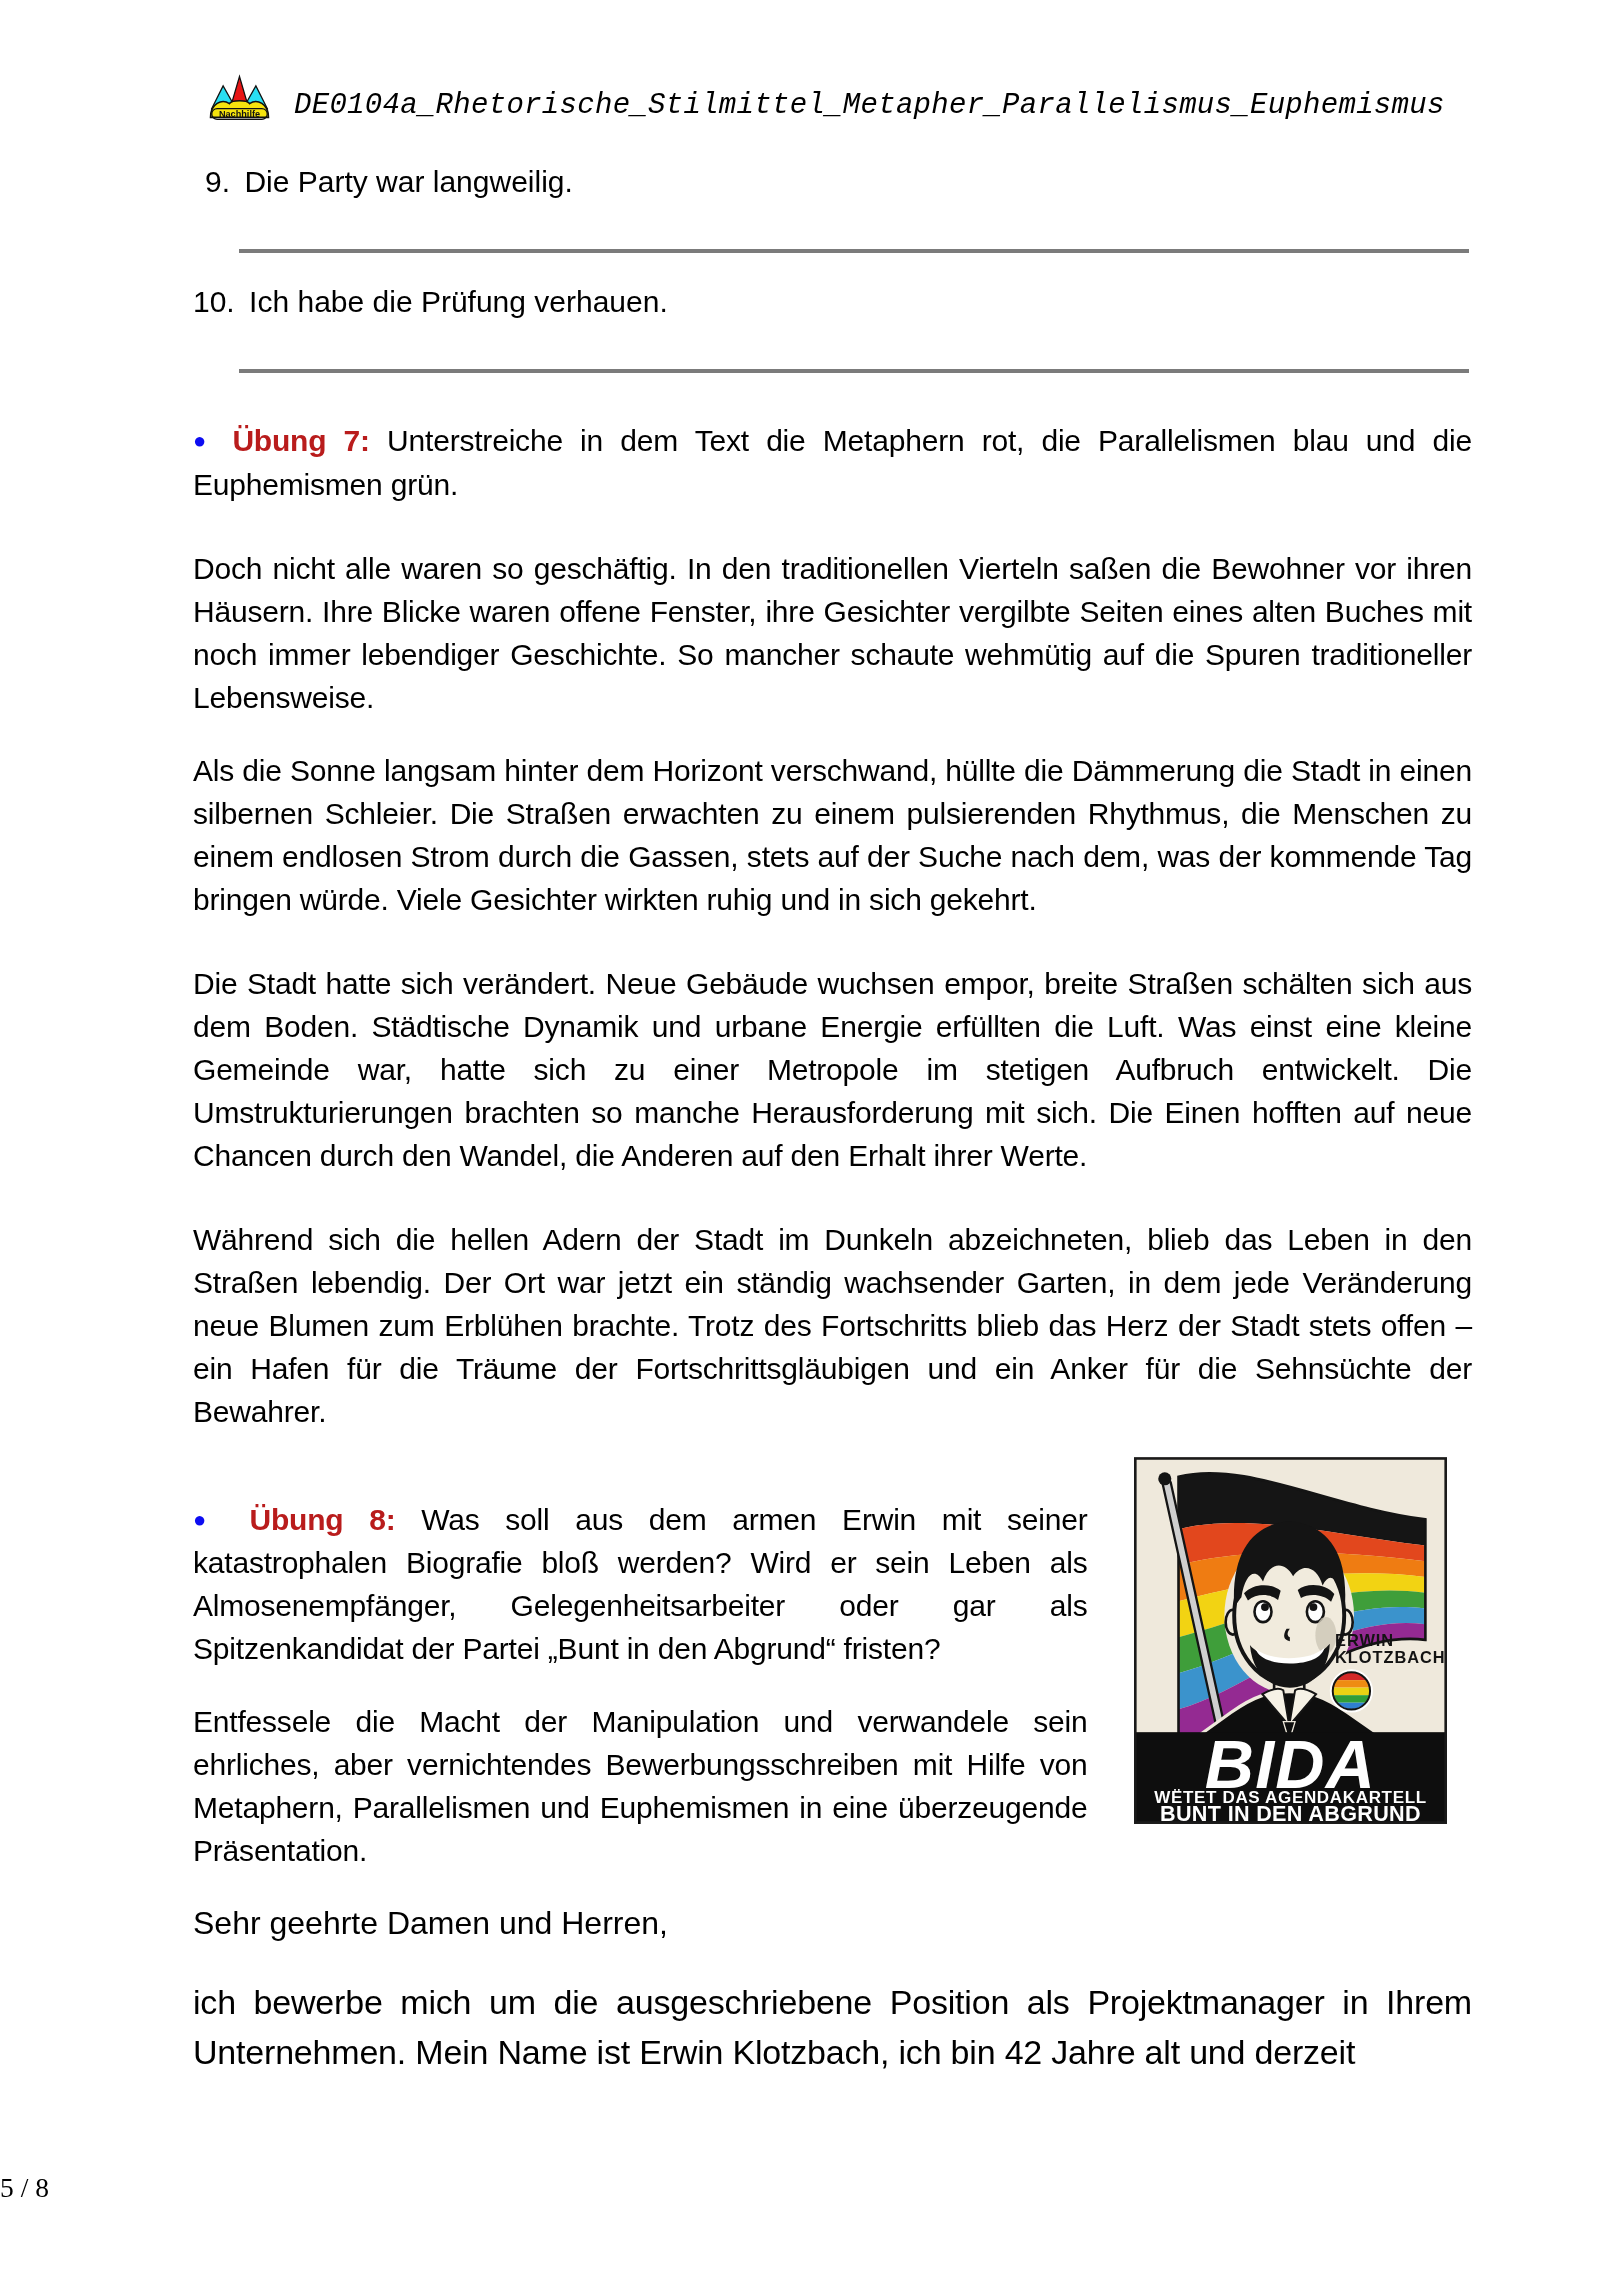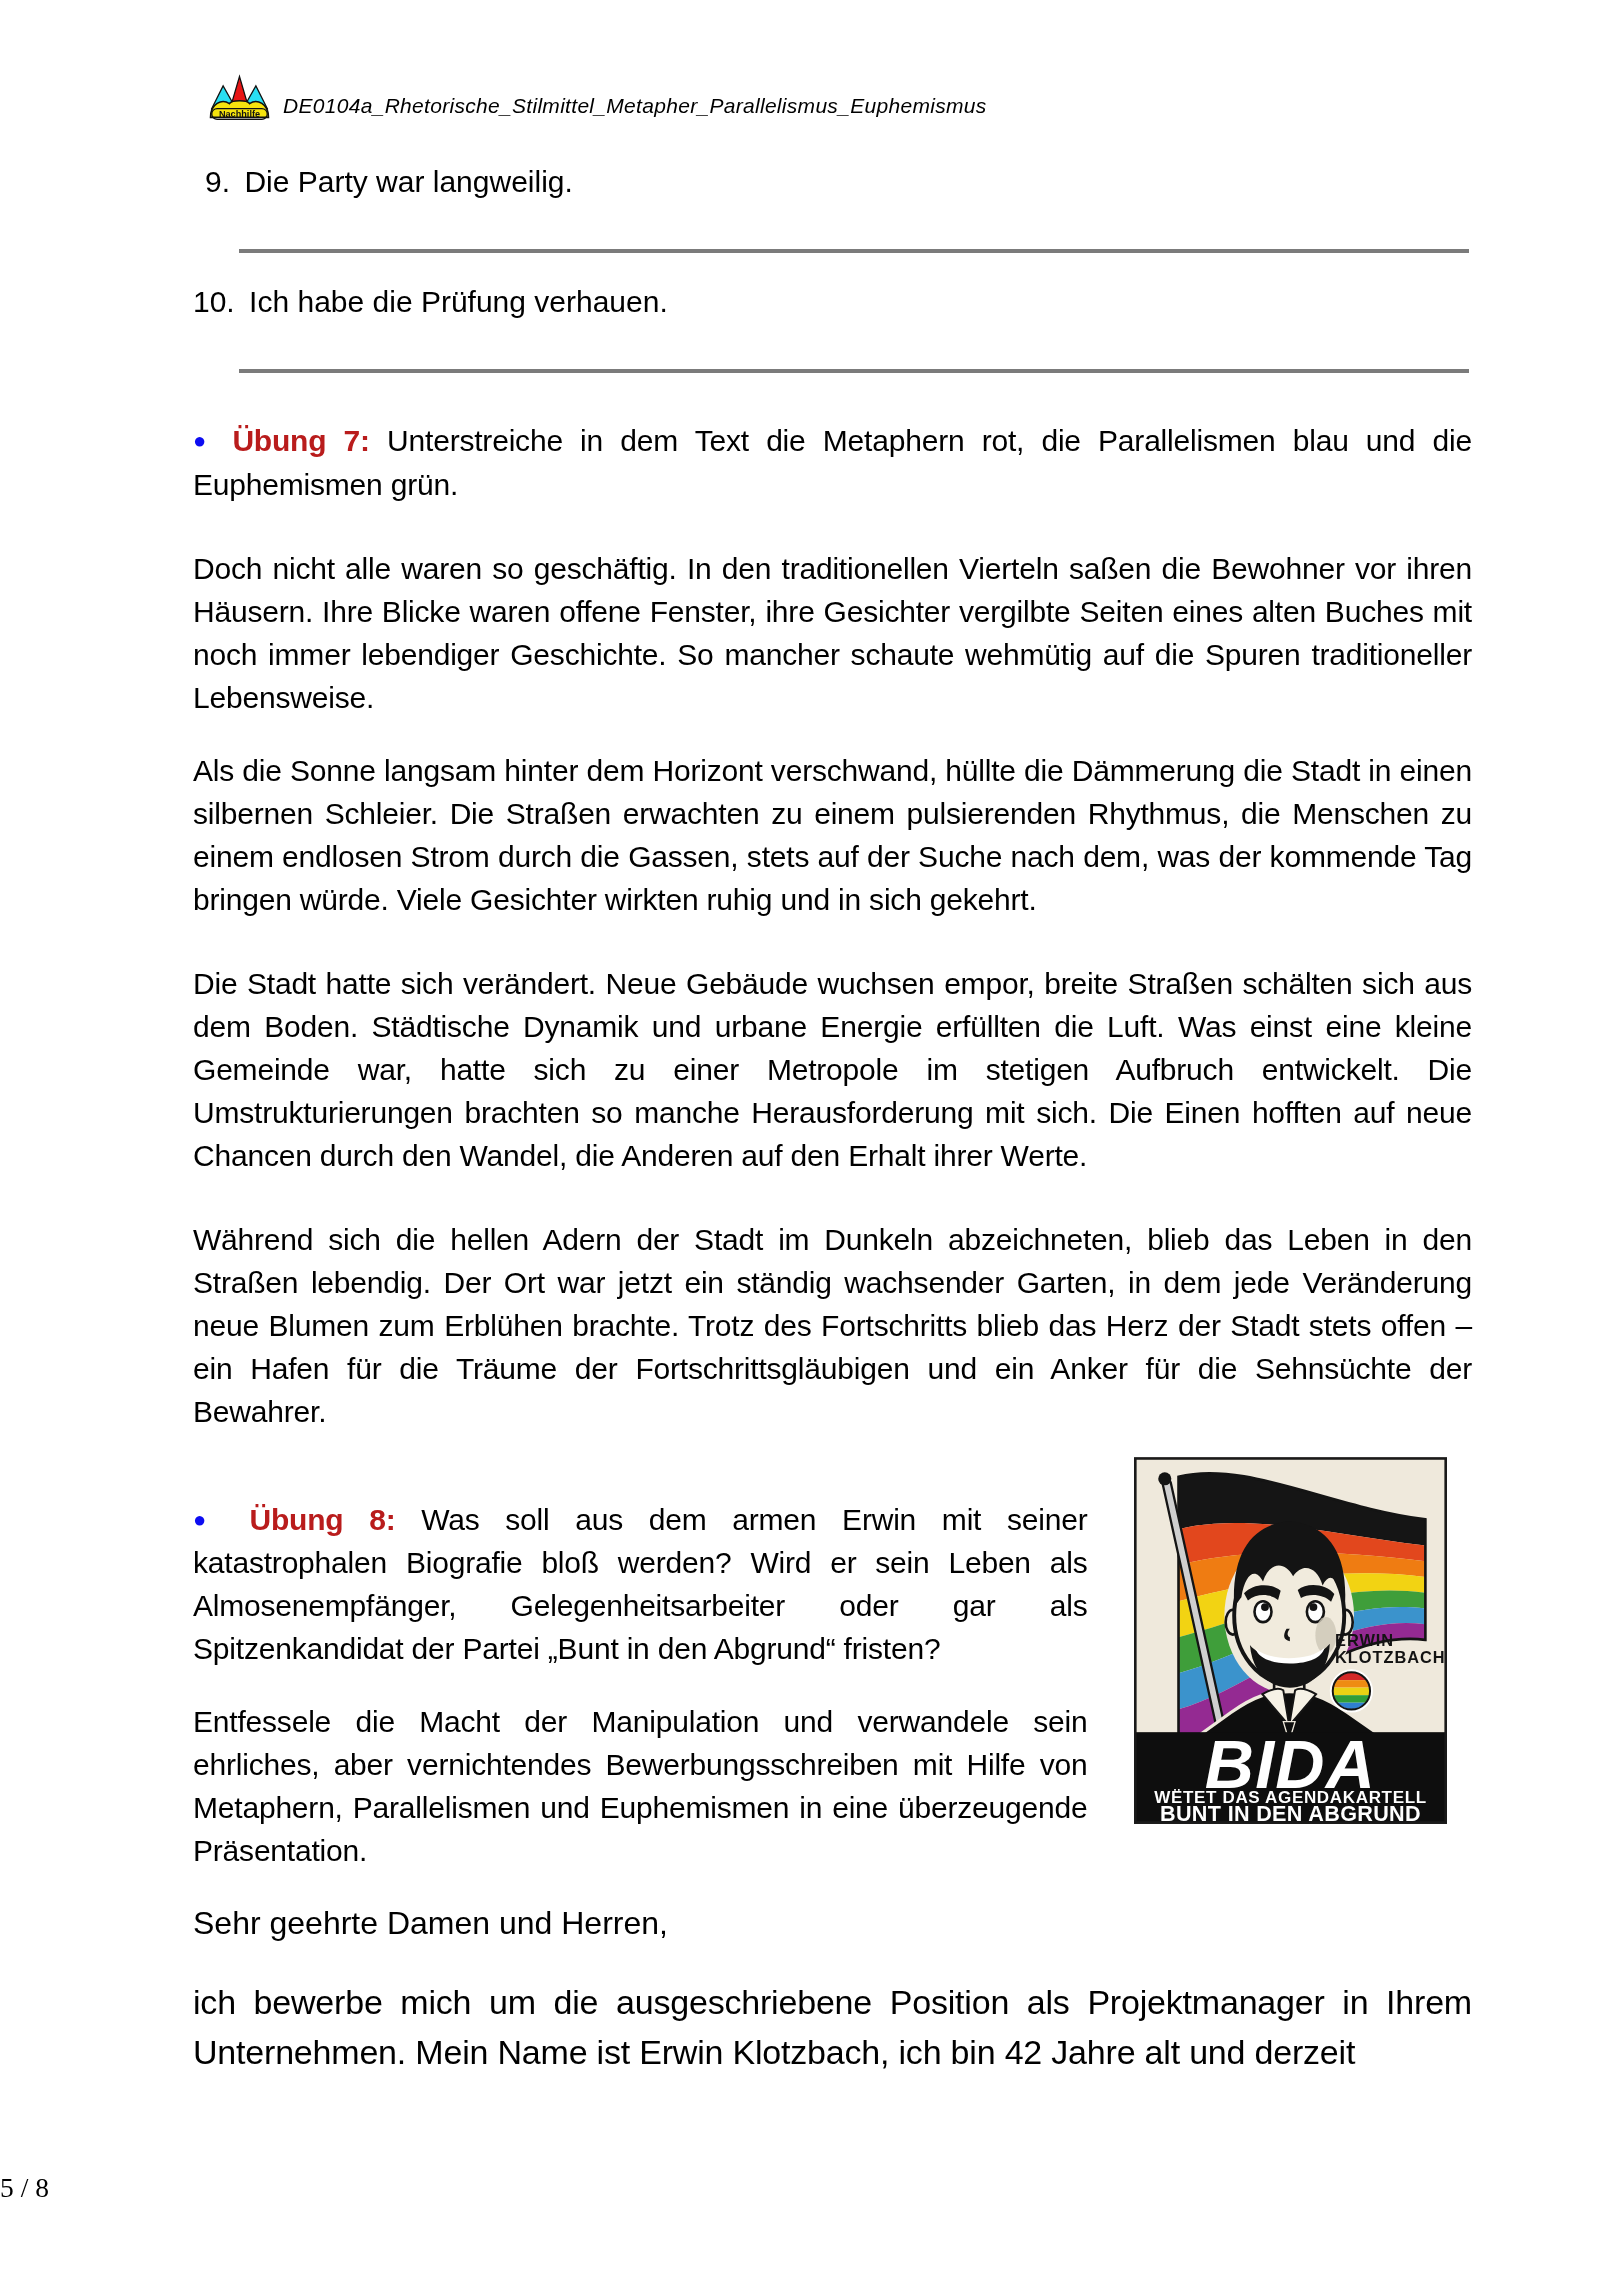--- a/index.html
+++ b/index.html
@@ -2,25 +2,25 @@
 <html style="font-size:10.5px"><head>
 <meta charset="utf-8">
 <style>
   html,body{margin:0;padding:0;background:#888;}
   .page{
     position:relative;width:1623px;height:2295px;background:#ffffff;
     font-family:"Liberation Sans",sans-serif;color:#000;overflow:hidden;
   }
   .content{padding:73px 151px 0 193px;}
   
-  .doc-header{display:flex;align-items:center;}
+  .doc-header{display:flex;align-items:flex-start;}
   .logo{width:63px;height:51px;margin-left:15px;flex:0 0 auto;}
   .doc-title{
-    font-family:Liberation Sans, sans-serif;font-style:italic;font-size:21px;
-    padding-top:15.7px;margin-left:12px;white-space:nowrap;letter-spacing:0.3px;
+    font-family:Liberation Mono, monospace;font-style:italic;font-size:29px;
+    padding-top:15.7px;margin-left:23px;white-space:nowrap;letter-spacing:0.3px;
   }
   
   .items{margin-top:36px;}
   .item{display:flex;font-size:30px;line-height:43px;}
   .item + .answer-line{margin-top:46px;}
   .item-number{min-width:37px;text-align:right;white-space:nowrap;}
   .item-text{margin-left:14.4px;}
   .answer-line{height:3.9px;background:#7b7b7b;margin-left:46px;margin-right:3.3px;}
   .item.second{margin-top:27.5px;}
   

